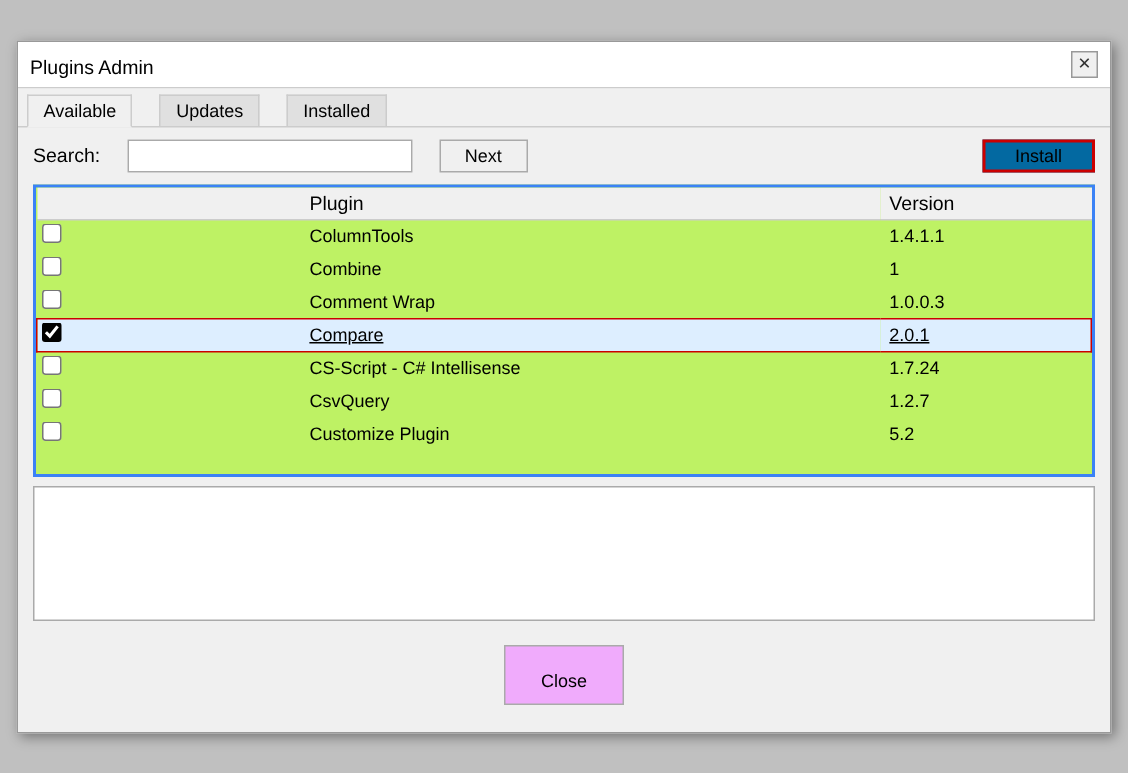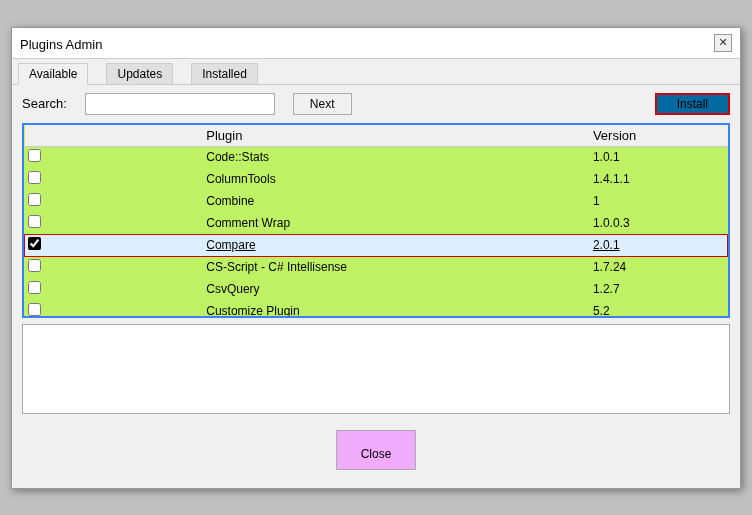--- a/index.html
+++ b/index.html
@@ -260,25 +260,20 @@
     <div class="plugins-table-container">
       <table class="plugins-table">
         <thead>
           <tr>
             <th class="checkbox-cell"></th>
             <th class="col-plugin">Plugin</th>
             <th class="col-version">Version</th>
           </tr>
         </thead>
         <tbody id="plugins-tbody">
-        <tr>
-              <td class="checkbox-cell"><input type="checkbox" class="plugin-checkbox" style=""></td>
-              <td>Code::Stats</td>
-              <td>1.0.1</td>
-            </tr>
             <tr>
               <td class="checkbox-cell"><input type="checkbox" class="plugin-checkbox" style=""></td>
               <td>ColumnTools</td>
               <td>1.4.1.1</td>
             </tr>
             <tr>
               <td class="checkbox-cell"><input type="checkbox" class="plugin-checkbox" style=""></td>
               <td>Combine</td>
               <td>1</td>
             </tr>

